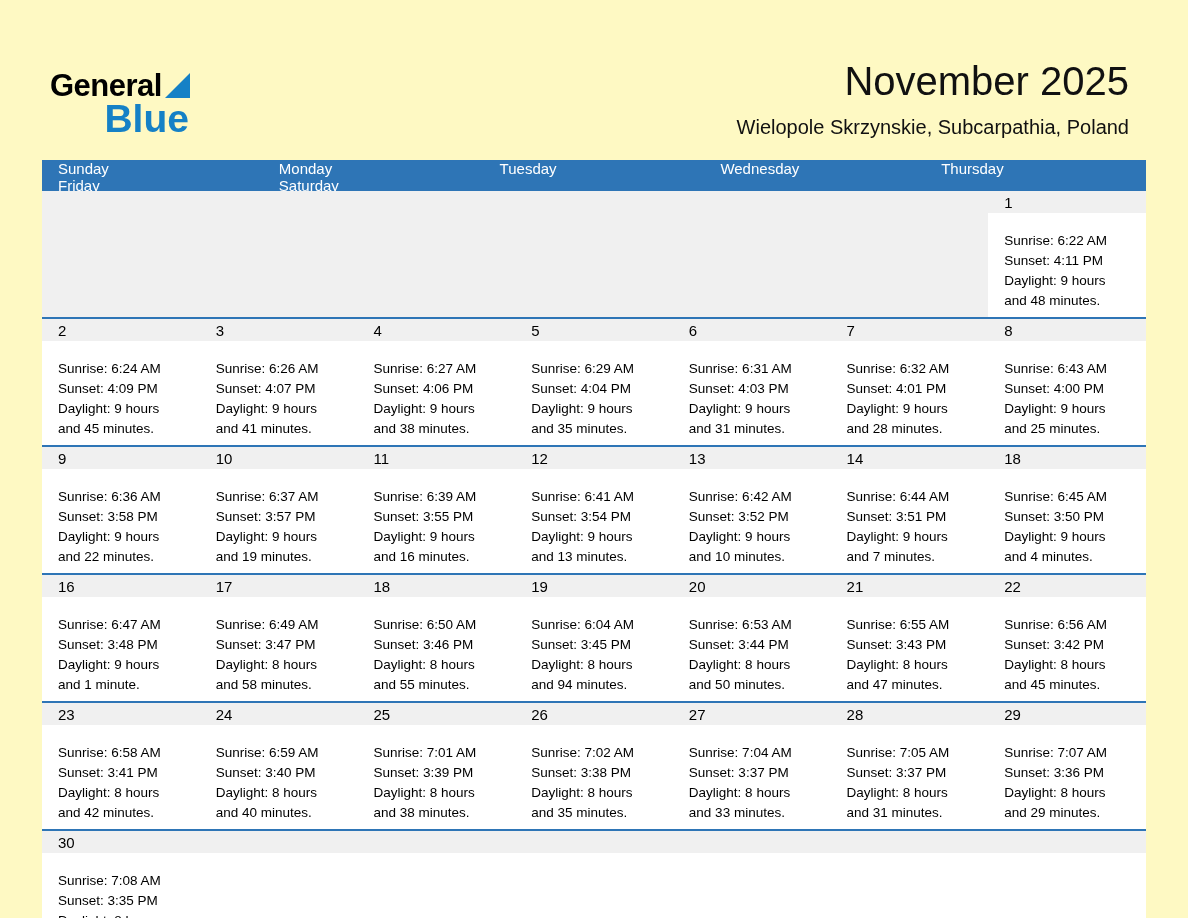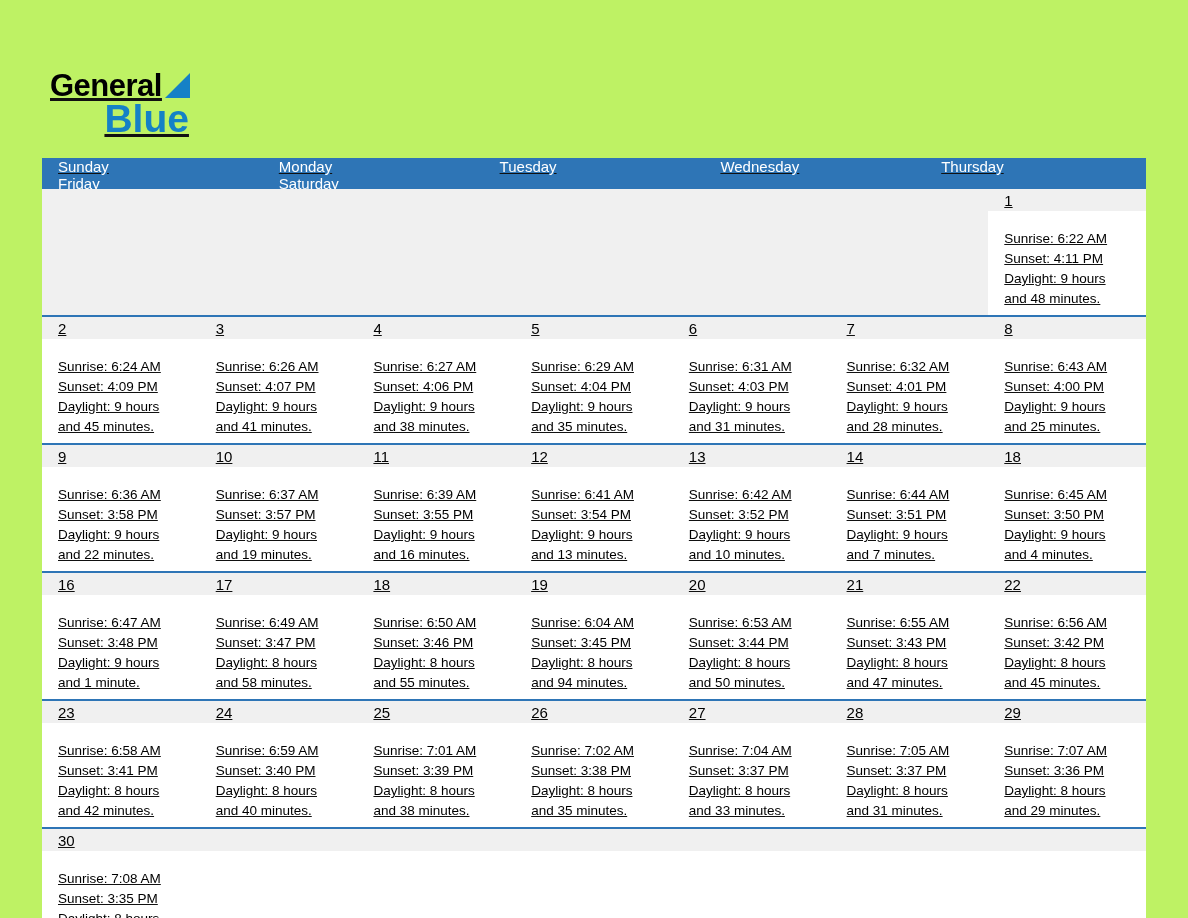--- a/index.html
+++ b/index.html
@@ -2,21 +2,21 @@
 <html><head>
 <meta charset="utf-8">
 <style>
   * { margin: 0; padding: 0; box-sizing: border-box; }
   html, body { background: #ffffff; }
   body {
     width: 1188px; height: 918px;
     font-family: "Liberation Sans", "DejaVu Sans", sans-serif;
     color: #111;
   }
-  .page { width: 1188px; height: 918px; position: relative; overflow: hidden; background: #bef264; text-decoration: underline; }
+  .page { width: 1188px; height: 918px; position: relative; overflow: hidden; background: #fef9c3; }
 
   
   .top {
     display: flex; justify-content: space-between; align-items: flex-start;
     padding: 52px 59px 0 50px;
   }
   .logo { margin-top: 18px; line-height: 1; }
   .logo-top { display: flex; align-items: flex-start; }
   .logo-general { font-size: 31px; font-weight: 600; color: #000; letter-spacing: -0.5px; }
   .logo-tri { margin-left: 3px; margin-top: 3px; display: block; }
@@ -61,20 +61,24 @@
 
   <div class="top">
     <div class="logo">
       <div class="logo-top">
         <span class="logo-general">General</span>
         <svg class="logo-tri" width="25" height="25" viewBox="0 0 25 25">
             <polygon points="0,25 25,25 25,0" fill="#1581C6"></polygon>
           </svg>
       </div>
       <div class="logo-bottom" style="color:#1581C6;">Blue</div>
+    </div>
+    <div class="titles">
+      <div class="title">November 2025</div>
+      <div class="subtitle">Wielopole Skrzynskie, Subcarpathia, Poland</div>
     </div>
   </div>
 
   <div class="calendar">
     <div class="weekdays" style="background:#2E75B6;">
         <div class="weekday">Sunday</div>
         <div class="weekday">Monday</div>
         <div class="weekday">Tuesday</div>
         <div class="weekday">Wednesday</div>
         <div class="weekday">Thursday</div>

